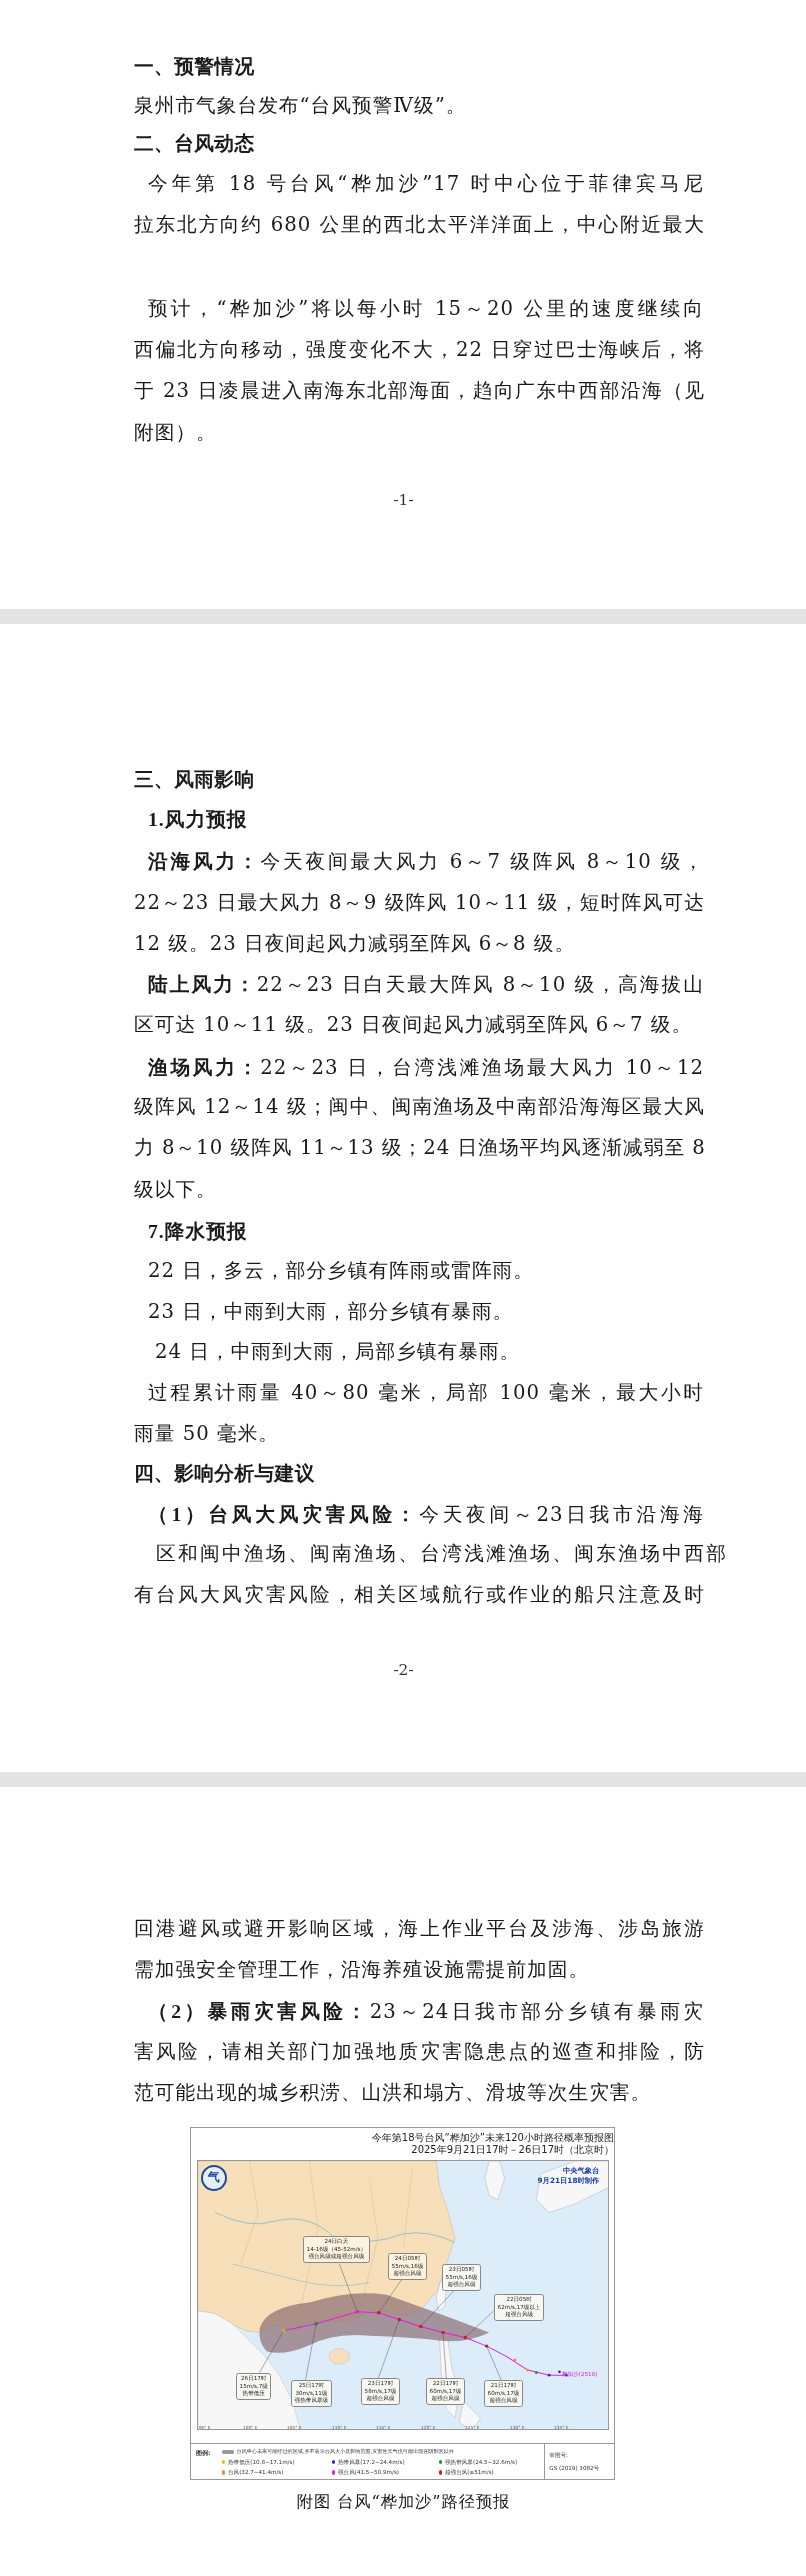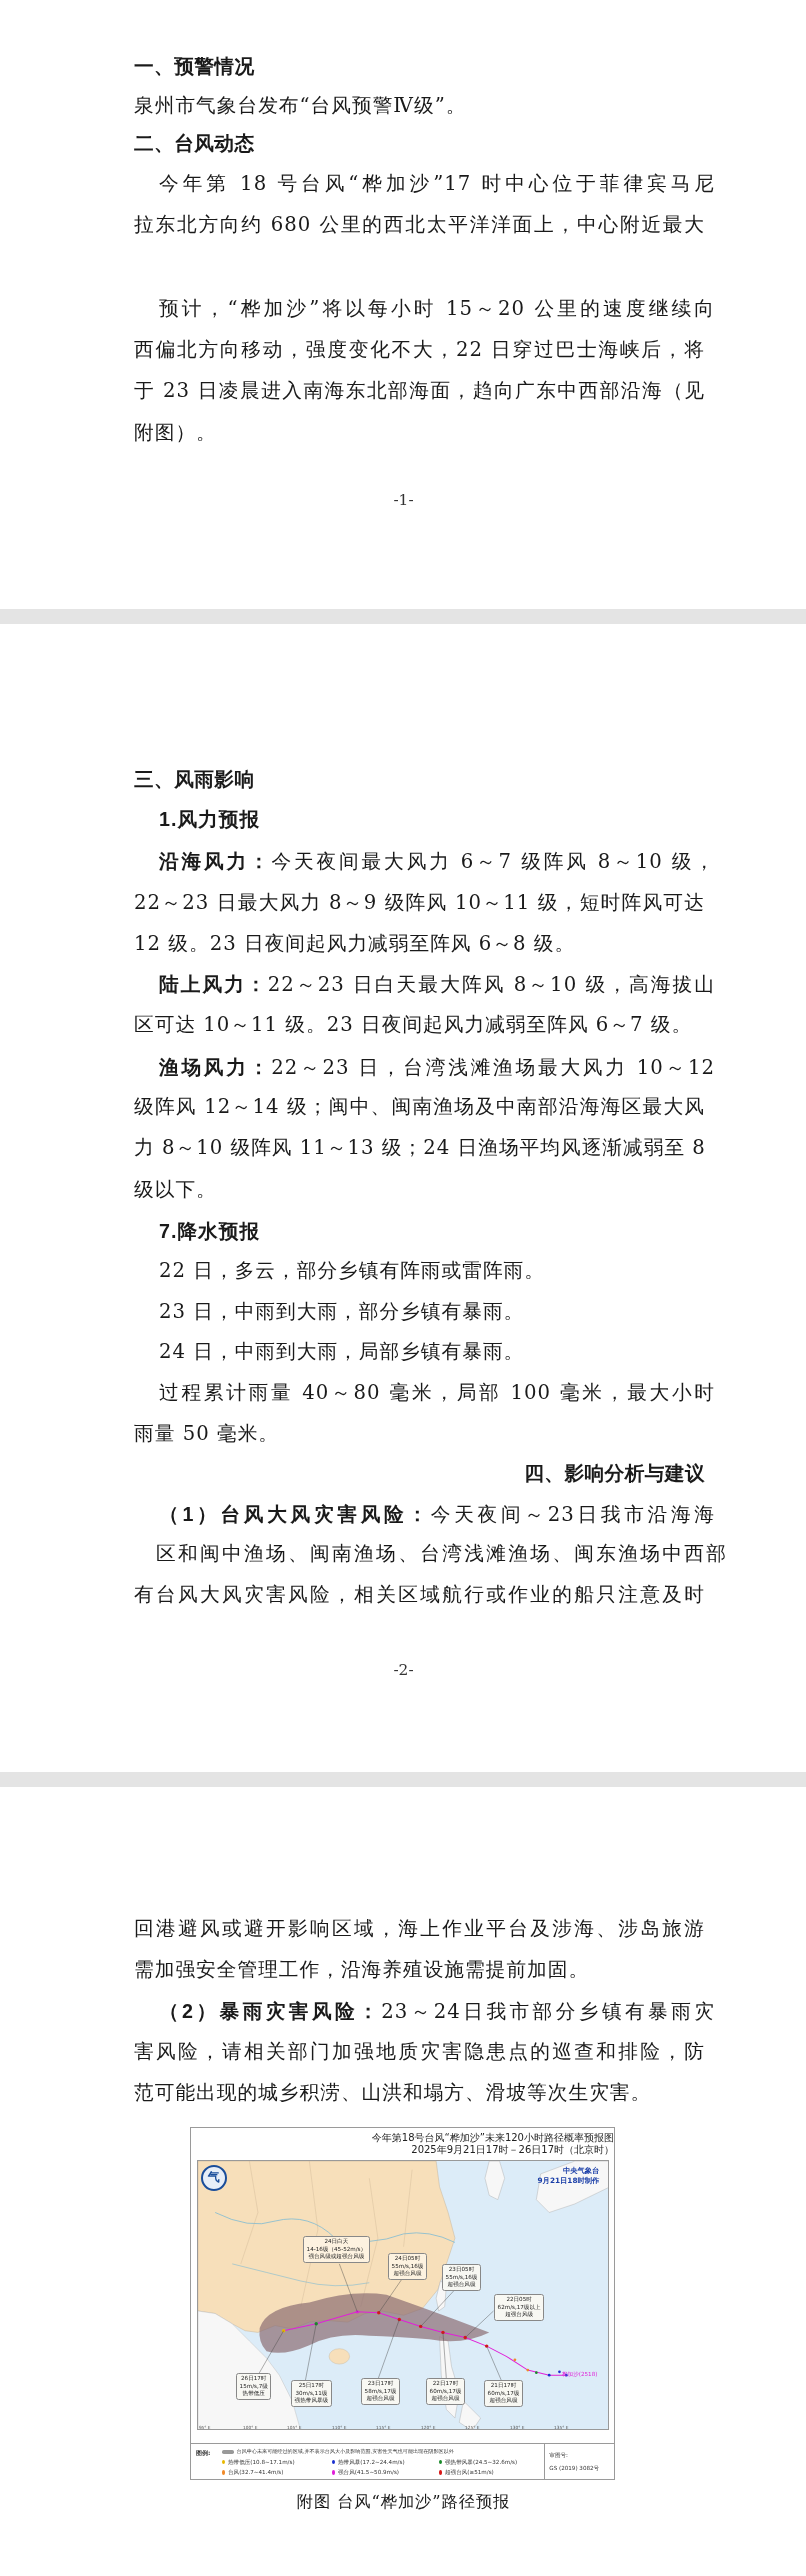--- a/index.html
+++ b/index.html
@@ -2,23 +2,23 @@
 <html style="font-size:13.7px"><head>
 <meta charset="utf-8">
 <style>
   html, body { margin:0; padding:0; }
   body { width:807px; height:2576px; background:#ffffff; position:relative; overflow:hidden;
          font-family:"DejaVu Serif","Liberation Serif",serif; color:#1a1a1a; }
   .page { position:absolute; left:0; width:807px; background:#ffffff; }
   .gap { position:absolute; left:0; width:807px; height:14.6px; background:#e4e4e4; }
   .line { position:absolute; left:134px; width:571px; font-size:19.7px; line-height:26px; white-space:nowrap;
           letter-spacing:1px; }
-  .ind { left:159px; width:556px; }
+  .ind { left:148px; width:556px; }
   .h { font-family:"DejaVu Sans","Liberation Sans",sans-serif; font-weight:bold; letter-spacing:0.4px; }
-  .b { font-family:Liberation Sans, sans-serif; font-weight:bold; }
+  .b { font-family:Liberation Serif, serif; font-weight:bold; }
   .pnum { position:absolute; left:0; width:807px; text-align:center; font-size:15.4px; color:#333; }
   .justify { text-align:justify; text-align-last:justify; }
 
   
   .fig { position:absolute; left:190px; top:2127px; width:425px; height:353px; border:0.9px solid #9a9a9a;
          background:#fff; box-sizing:border-box; font-family:"DejaVu Sans","Liberation Sans",sans-serif; overflow:hidden; }
   .fig-title { position:absolute; left:0; width:423px; text-align:right; font-size:10px; color:#222; }
   .map { position:absolute; left:6px; top:32px; width:412px; height:270px; border:0.9px solid #999; box-sizing:border-box;
          background:#dcecf8; overflow:hidden; }
   .map svg { position:absolute; left:0; top:0; }
@@ -62,24 +62,24 @@
   <div class="line" style="top:307px;">12 级。23 日夜间起风力减弱至阵风 6～8 级。</div>
   <div class="line ind justify" style="top:347px;"><span class="b">陆上风力：</span><span>22～23 日白天最大阵风 8～10 级，高海拔山</span></div>
   <div class="line" style="top:388px;">区可达 10～11 级。23 日夜间起风力减弱至阵风 6～7 级。</div>
   <div class="line ind justify" style="top:430px;"><span class="b">渔场风力：</span><span>22～23 日，台湾浅滩渔场最大风力 10～12</span></div>
   <div class="line justify" style="top:470px;">级阵风 12～14 级；闽中、闽南渔场及中南部沿海海区最大风</div>
   <div class="line justify" style="top:511px;">力 8～10 级阵风 11～13 级；24 日渔场平均风逐渐减弱至 8</div>
   <div class="line" style="top:553px;">级以下。</div>
   <div class="line ind b" style="top:594px;">7.降水预报</div>
   <div class="line ind" style="top:634px;">22 日，多云，部分乡镇有阵雨或雷阵雨。</div>
   <div class="line ind" style="top:675px;">23 日，中雨到大雨，部分乡镇有暴雨。</div>
-  <div class="line ind" style="top:715px;">24 日，中雨到大雨，局部乡镇有暴雨。</div>
+  <div class="line ind" style="top:715px;margin-left:7px;">24 日，中雨到大雨，局部乡镇有暴雨。</div>
   <div class="line ind justify" style="top:756px;">过程累计雨量 40～80 毫米，局部 100 毫米，最大小时</div>
   <div class="line" style="top:797px;">雨量 50 毫米。</div>
-  <div class="line h" style="top:837px;text-align:right;">四、影响分析与建议</div>
+  <div class="line h" style="top:837px;">四、影响分析与建议</div>
   <div class="line ind justify" style="top:877px;"><span class="b">（1）台风大风灾害风险：</span><span>今天夜间～23日我市沿海海</span></div>
   <div class="line justify" style="top:917px;margin-left:22px;">区和闽中渔场、闽南渔场、台湾浅滩渔场、闽东渔场中西部</div>
   <div class="line justify" style="top:958px;">有台风大风灾害风险，相关区域航行或作业的船只注意及时</div>
   <div class="pnum" style="top:1037px;">-2-</div>
 </div>
 <div class="gap" style="top:1772px;"></div>
 
 <div class="page" style="top:1787px;height:789px;">
   <div class="line justify" style="top:129px;">回港避风或避开影响区域，海上作业平台及涉海、涉岛旅游</div>
   <div class="line" style="top:170px;">需加强安全管理工作，沿海养殖设施需提前加固。</div>

